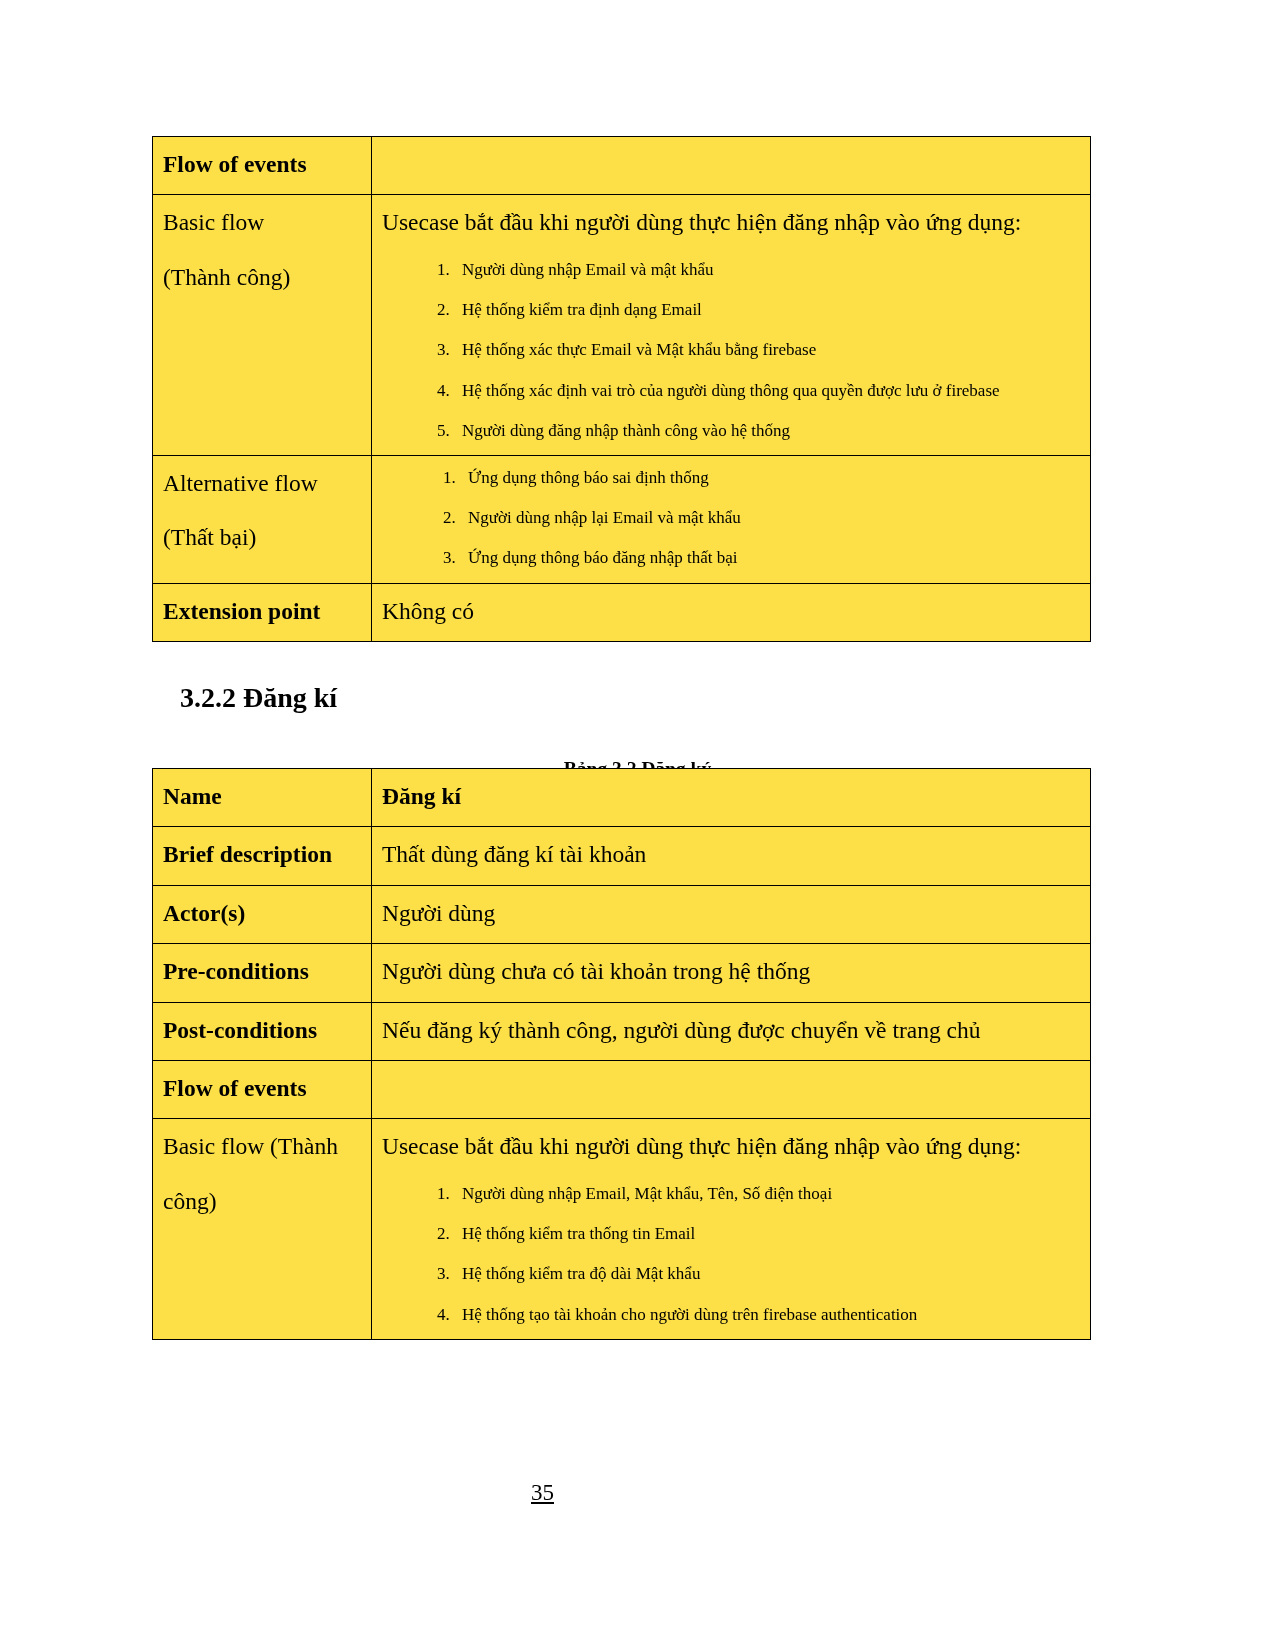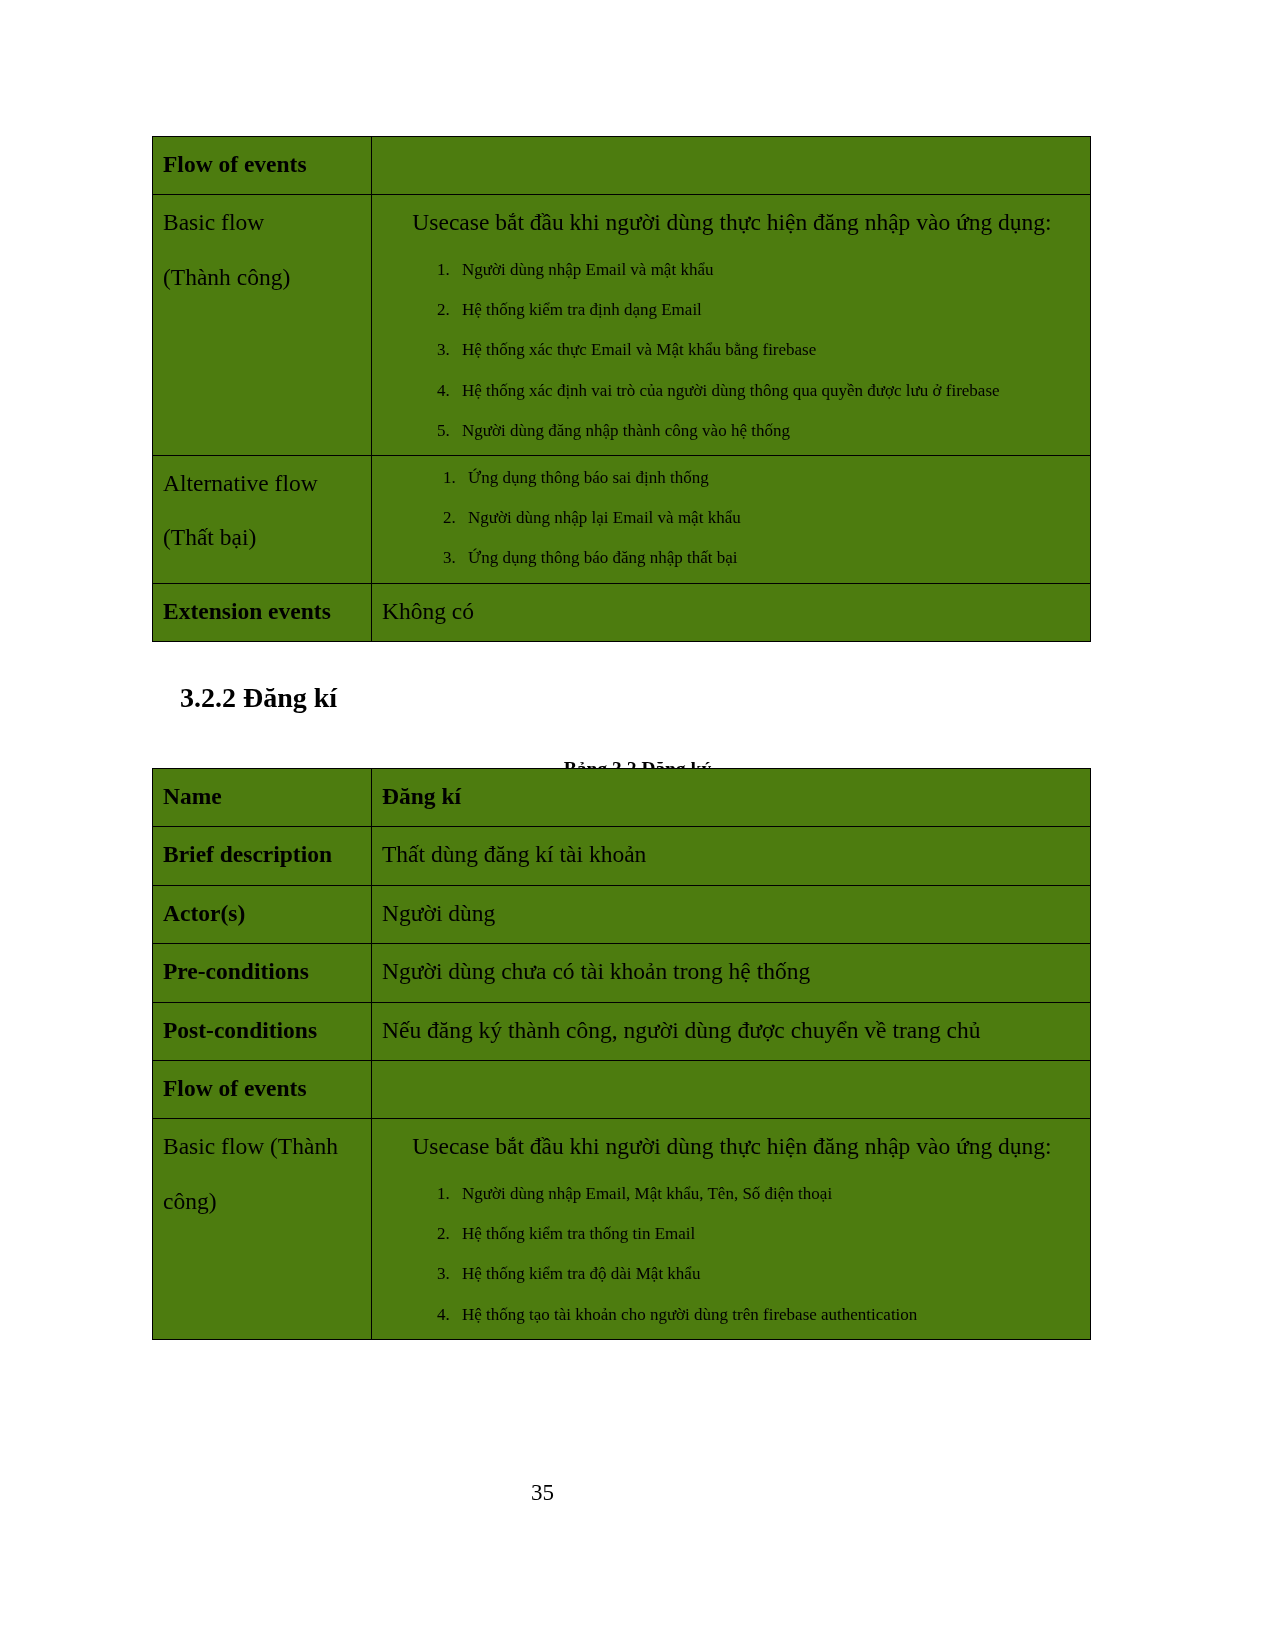--- a/index.html
+++ b/index.html
@@ -22,21 +22,21 @@
     left: 0;
     width: 1275px;
     height: 1650px;
   }
 
   
   .uc-table {
     position: absolute;
     border-collapse: collapse;
     table-layout: fixed;
-    background: #4d7c0f;
+    background: #fde047;
   }
   .uc-table td {
     border: 1.6px solid #000;
     vertical-align: top;
     padding: 7px 8px 10px 10px;
     font-size: 23.5px;
     line-height: 1.72;
   }
   td.label-col {
     width: 200px;
@@ -82,21 +82,20 @@
   ol.steps li:last-child {
     margin-bottom: 0;
   }
   ol.steps.tight {
     padding-left: 78px;
   }
 
   .intro-line {
     display: block;
     margin-bottom: 12px;
-    text-align: center;
   }
 
   .empty-cell {
     height: 34px;
   }
 
   
   .section-heading {
     position: absolute;
     left: 180px;
@@ -113,20 +112,21 @@
     font-size: 19.5px;
     font-weight: bold;
   }
   .page-number {
     position: absolute;
     left: 0;
     top: 1480px;
     width: 1085px;
     text-align: center;
     font-size: 23px;
+    text-decoration: underline;
   }
 </style>
 </head>
 <body>
 
 <div class="page">
 
   <table id="table-login" class="uc-table">
     <tbody>
         <tr>
@@ -161,21 +161,21 @@
       <td class="value-col">
         <ol class="steps tight">
           <li>Ứng dụng thông báo sai định thống</li>
           <li>Người dùng nhập lại Email và mật khẩu</li>
           <li>Ứng dụng thông báo đăng nhập thất bại</li>
         </ol>
       </td>
     </tr>
 
     <tr>
-      <td class="label-col bold-label">Extension events</td>
+      <td class="label-col bold-label">Extension point</td>
       <td class="value-col">Không có</td>
     </tr>
   </tbody>
     </table>
 
   <div class="section-heading">3.2.2 Đăng kí</div>
 
   <div class="table-caption">Bảng 3.2 Đăng ký</div>
 
   <table id="table-register" class="uc-table">

